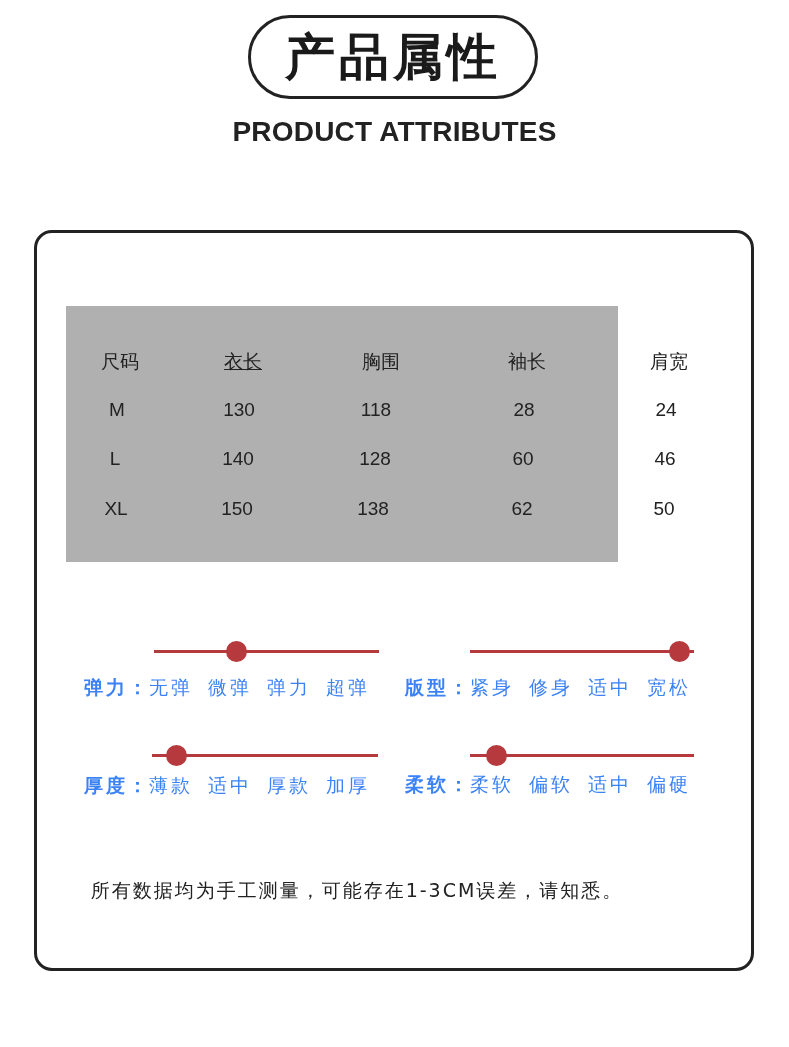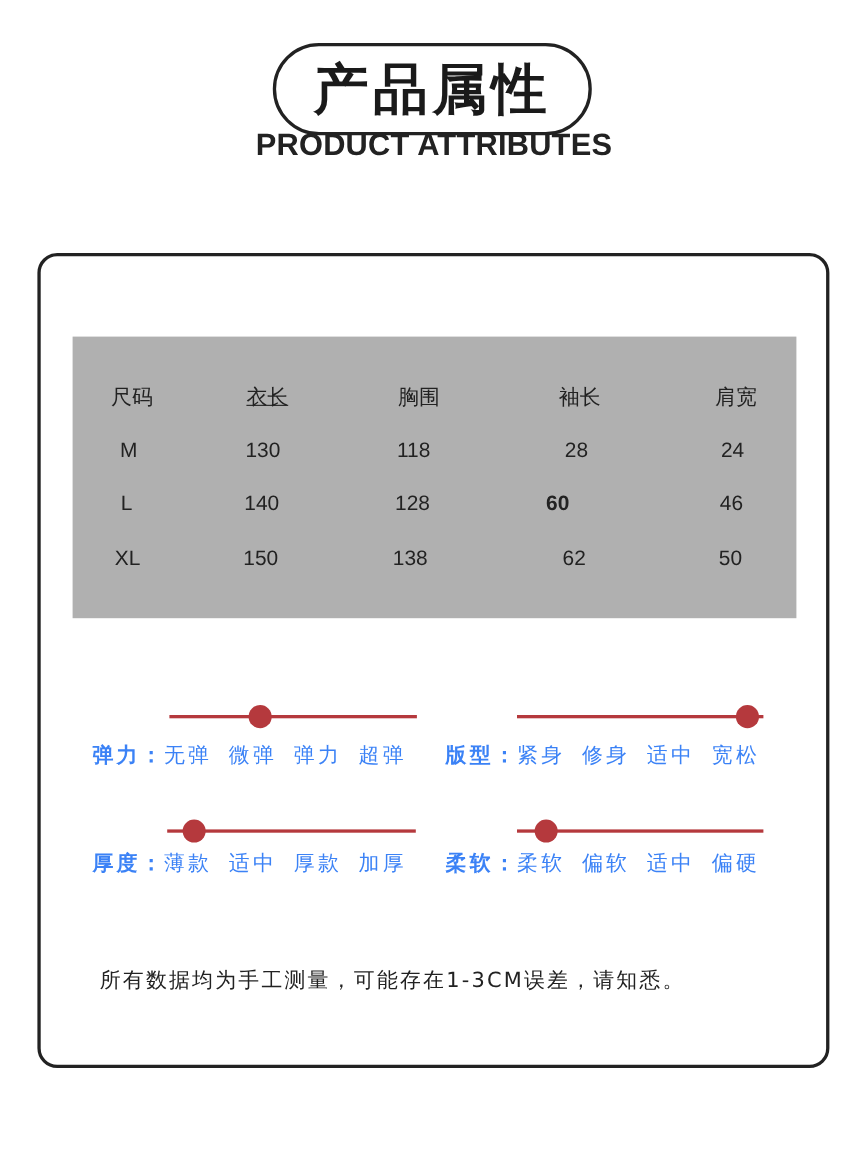--- a/index.html
+++ b/index.html
@@ -11,21 +11,21 @@
       font-family: "DejaVu Sans", "Liberation Sans", sans-serif;
       color: #1e1e1e;
     }
     .title-pill {
       position: absolute;
       left: 248px; top: 15px;
       width: 290px; height: 84px;
       border: 3px solid #222;
       border-radius: 46px;
       box-sizing: border-box;
-      display: flex; align-items: center; justify-content: center; margin-top: 24px;
+      display: flex; align-items: center; justify-content: center;
     }
     .title-cn {
       font-size: 50px; font-weight: bold; letter-spacing: 4px;
       color: #1a1a1a;
     }
     .title-en {
       position: absolute; left: 0; width: 789px; top: 116px;
       text-align: center;
       font-family: "Liberation Sans", sans-serif;
       font-size: 28px; font-weight: bold; color: #222;
@@ -35,21 +35,21 @@
       position: absolute;
       left: 34px; top: 230px;
       width: 720px; height: 741px;
       border: 3px solid #222;
       border-radius: 18px;
       box-sizing: border-box;
     }
     .size-table {
       position: absolute;
       left: 66px; top: 306px;
-      width: 658px; height: 256px;
+      width: 552px; height: 256px;
       background: #b0b0b0;
     }
     .size-table .row {
       position: absolute; left: 0; width: 100%; height: 30px;
     }
     .size-table .cell {
       position: absolute;
       transform: translateX(-50%);
       font-size: 19px; color: #222;
       white-space: nowrap;
@@ -100,21 +100,21 @@
     <span class="cell num" style="left:51px;">M</span>
     <span class="cell num" style="left:173px;">130</span>
     <span class="cell num" style="left:310px;">118</span>
     <span class="cell num" style="left:458px;">28</span>
     <span class="cell num" style="left:600px;">24</span>
   </div>
   <div class="row" style="top:138px;">
     <span class="cell num" style="left:49px;">L</span>
     <span class="cell num" style="left:172px;">140</span>
     <span class="cell num" style="left:309px;">128</span>
-    <span class="cell num" style="left:441px;font-weight:bold;">60</span>
+    <span class="cell num" style="left:457px;">60</span>
     <span class="cell num" style="left:599px;">46</span>
   </div>
   <div class="row" style="top:188px;">
     <span class="cell num" style="left:50px;">XL</span>
     <span class="cell num" style="left:171px;">150</span>
     <span class="cell num" style="left:307px;">138</span>
     <span class="cell num" style="left:456px;">62</span>
     <span class="cell num" style="left:598px;">50</span>
   </div>
 </div>
@@ -140,17 +140,17 @@
   <div class="knob" style="left:166px; top:745px;"></div>
 </div>
 <div class="attr-line" style="left:84px; top:772px;">
   <span class="label">厚度</span><span class="colon">：</span><span class="opt">薄款</span><span class="opt">适中</span><span class="opt">厚款</span><span class="opt">加厚</span>
 </div>
 
 <div class="slider-block">
   <div class="track" style="left:470px; top:754px; width:224px;"></div>
   <div class="knob" style="left:486px; top:745px;"></div>
 </div>
-<div class="attr-line" style="left:405px; top:772px;">
+<div class="attr-line" style="left:405px; top:772px;font-family:Liberation Serif, serif;">
   <span class="label">柔软</span><span class="colon">：</span><span class="opt">柔软</span><span class="opt">偏软</span><span class="opt">适中</span><span class="opt">偏硬</span>
 </div>
 
 <div class="note">所有数据均为手工测量，可能存在1-3CM误差，请知悉。</div>
 
 </body></html>

